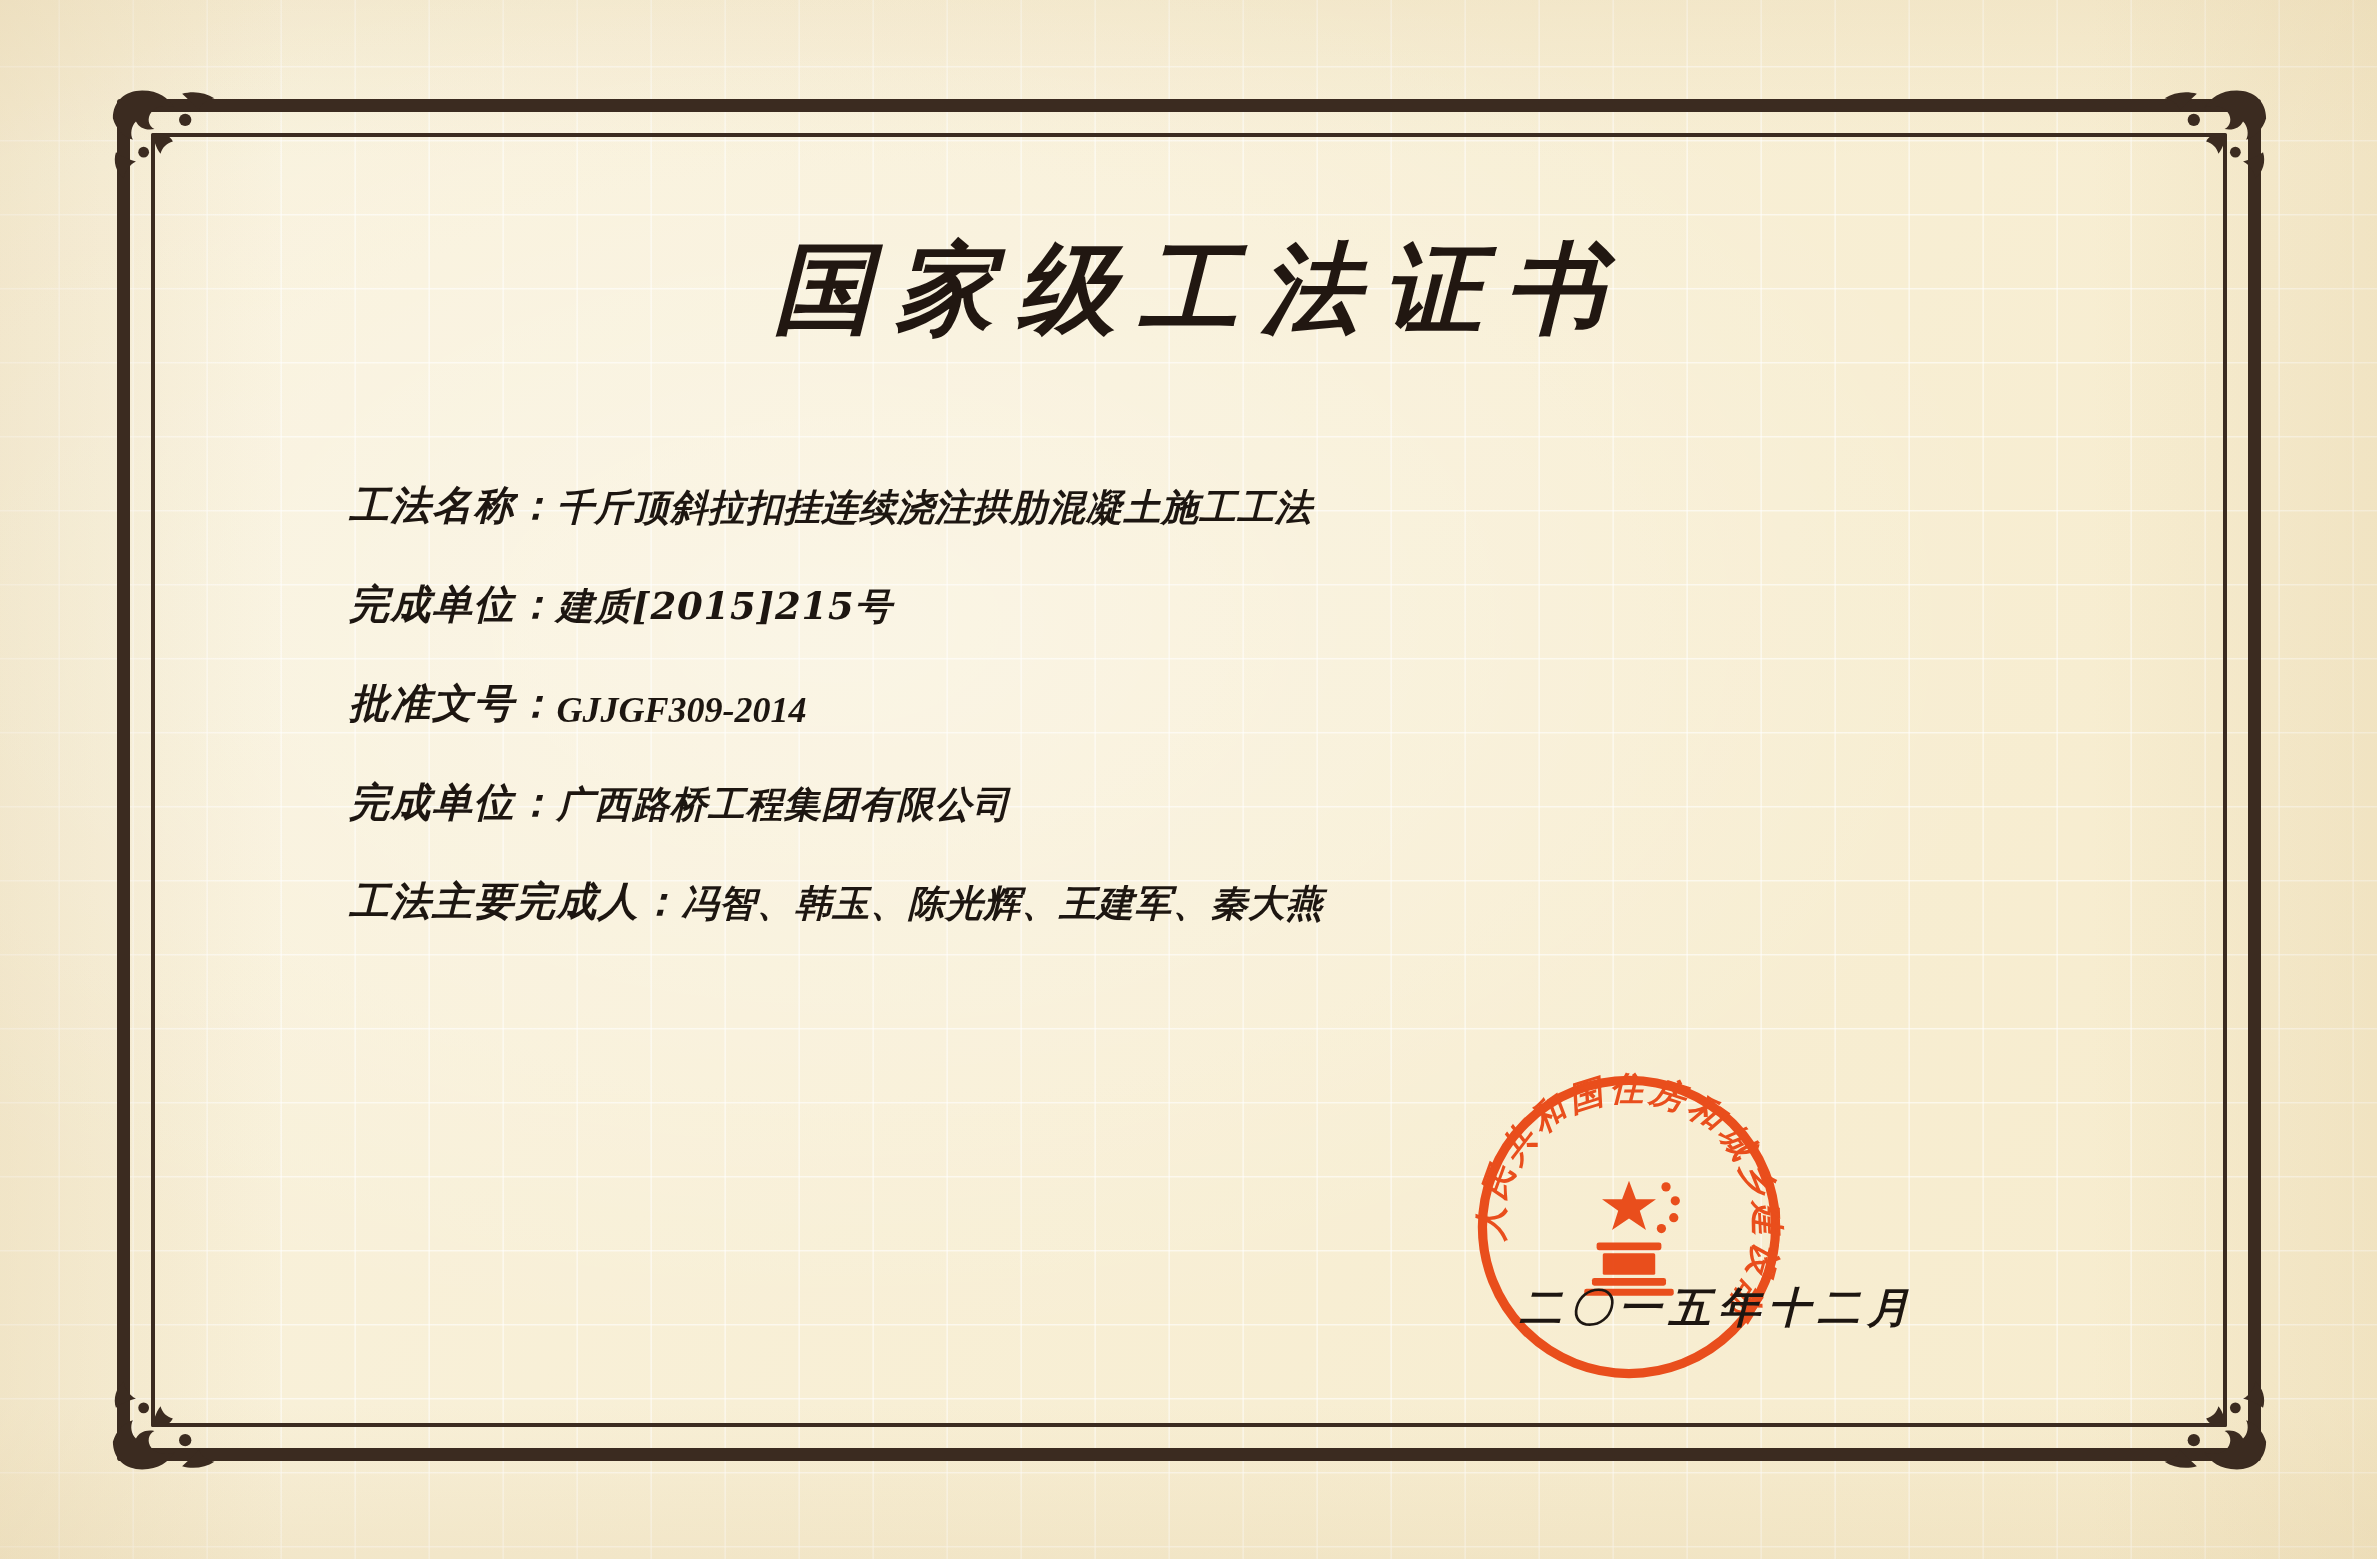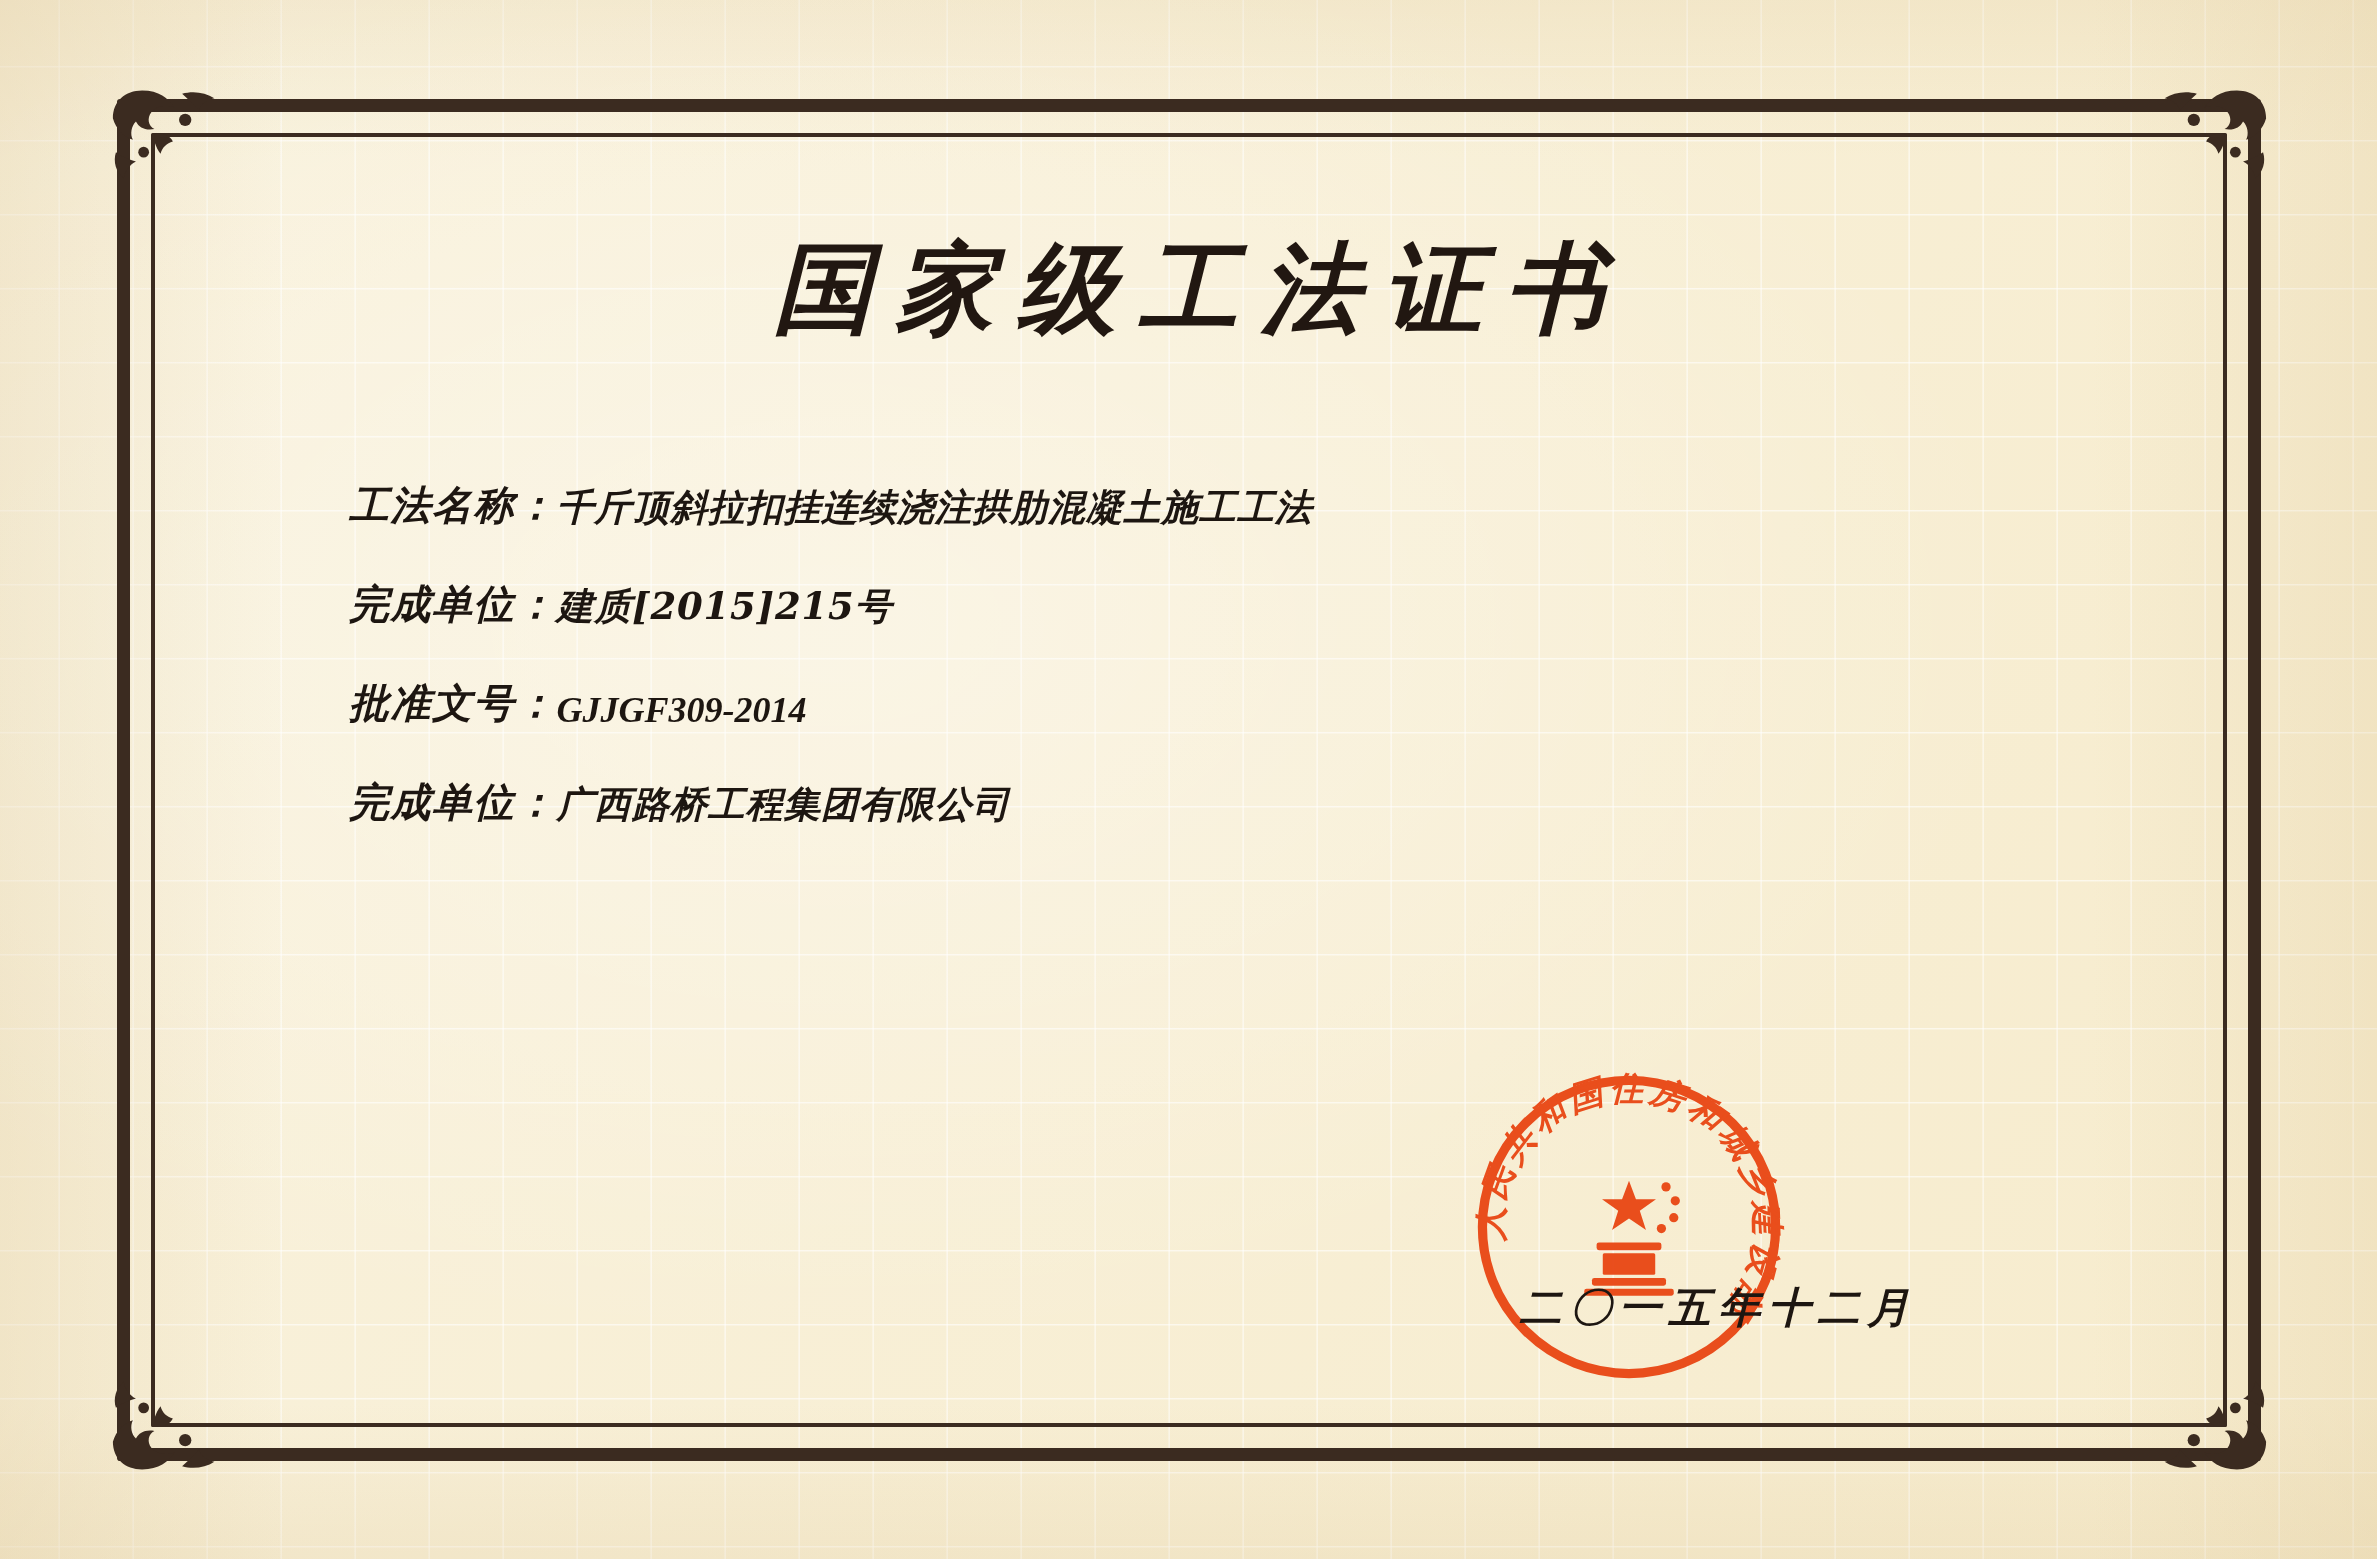--- a/index.html
+++ b/index.html
@@ -206,20 +206,24 @@
       <span class="field-value">建质[2015]215号</span>
     </div>
     <div class="field-row">
       <span class="field-label">批准文号：</span>
       <span class="field-value latin">GJJGF309-2014</span>
     </div>
     <div class="field-row">
       <span class="field-label">完成单位：</span>
       <span class="field-value">广西路桥工程集团有限公司</span>
     </div>
+    <div class="field-row">
+      <span class="field-label">工法主要完成人：</span>
+      <span class="field-value">冯智、韩玉、陈光辉、王建军、秦大燕</span>
+    </div>
   </div>
 
   <div class="seal">
     <svg viewBox="0 0 420 420" xmlns="http://www.w3.org/2000/svg">
       <defs>
         <path id="sealArc" d="M 210,210 m -164,0 a 164,164 0 1,1 328,0 a 164,164 0 1,1 -328,0"></path>
       </defs>
       <circle cx="210" cy="210" r="190" fill="none" stroke="#e8420f" stroke-width="12"></circle>
       <text font-family="DejaVu Serif, serif" font-size="44" font-weight="bold" fill="#e8420f" letter-spacing="6">
         <textPath href="#sealArc" startOffset="25%" text-anchor="middle">中华人民共和国住房和城乡建设部</textPath>

